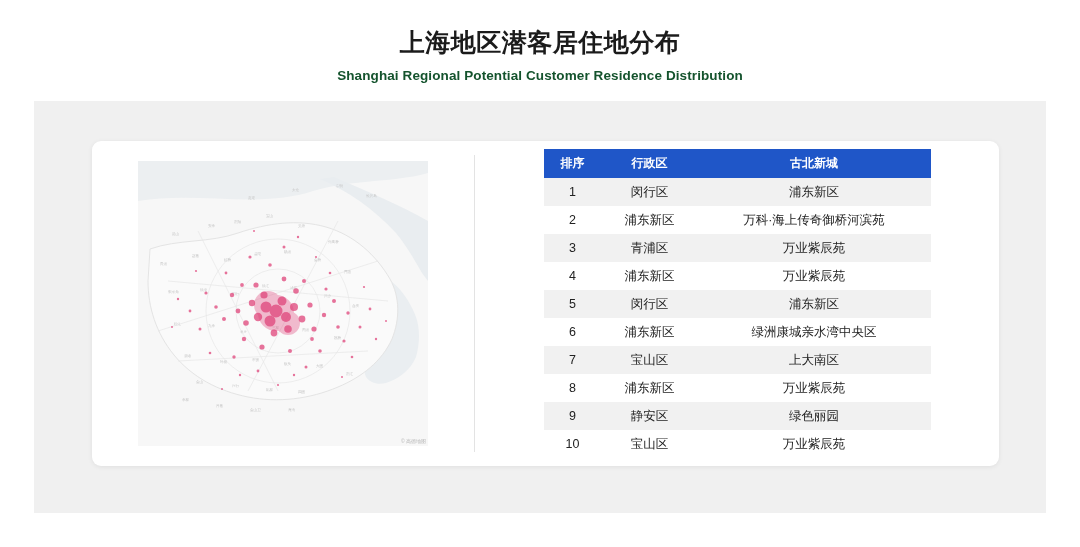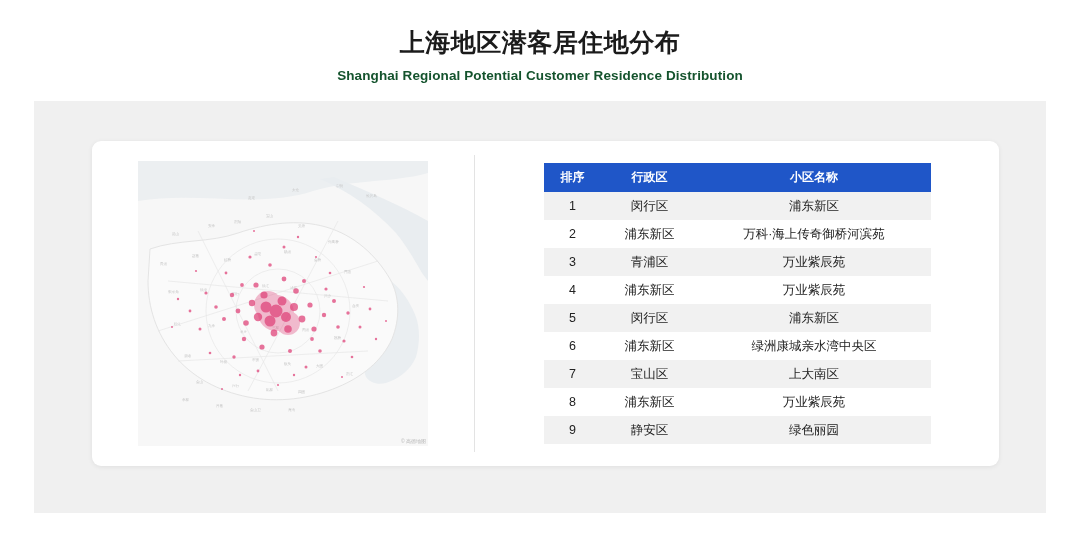--- a/index.html
+++ b/index.html
@@ -281,21 +281,21 @@
           <div class="map-attrib">© 高德地图</div>
         </div>
       </div>
 
       <div class="table-col">
         <table class="rank-table">
           <thead>
             <tr>
               <th class="col-rank">排序</th>
               <th class="col-district">行政区</th>
-              <th class="col-name">小区名称</th>
+              <th class="col-name">古北新城</th>
             </tr>
           </thead>
           <tbody>
             <tr>
               <td>1</td>
               <td>闵行区</td>
               <td>浦东新区</td>
             </tr>
             <tr>
               <td>2</td>
@@ -330,20 +330,25 @@
             <tr>
               <td>8</td>
               <td>浦东新区</td>
               <td>万业紫辰苑</td>
             </tr>
             <tr>
               <td>9</td>
               <td>静安区</td>
               <td>绿色丽园</td>
             </tr>
+            <tr>
+              <td>10</td>
+              <td>宝山区</td>
+              <td>万业紫辰苑</td>
+            </tr>
           </tbody>
         </table>
       </div>
 
     </div>
   </div>
 
 </div>
 
 </body></html>

